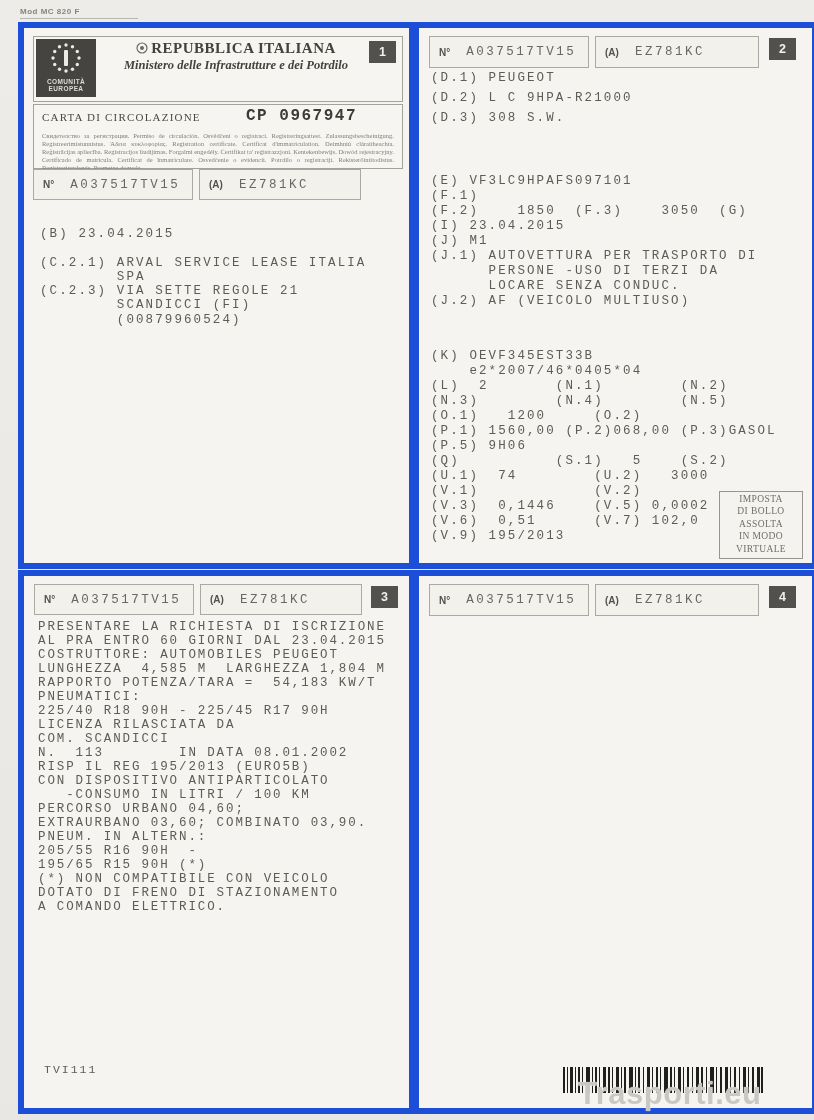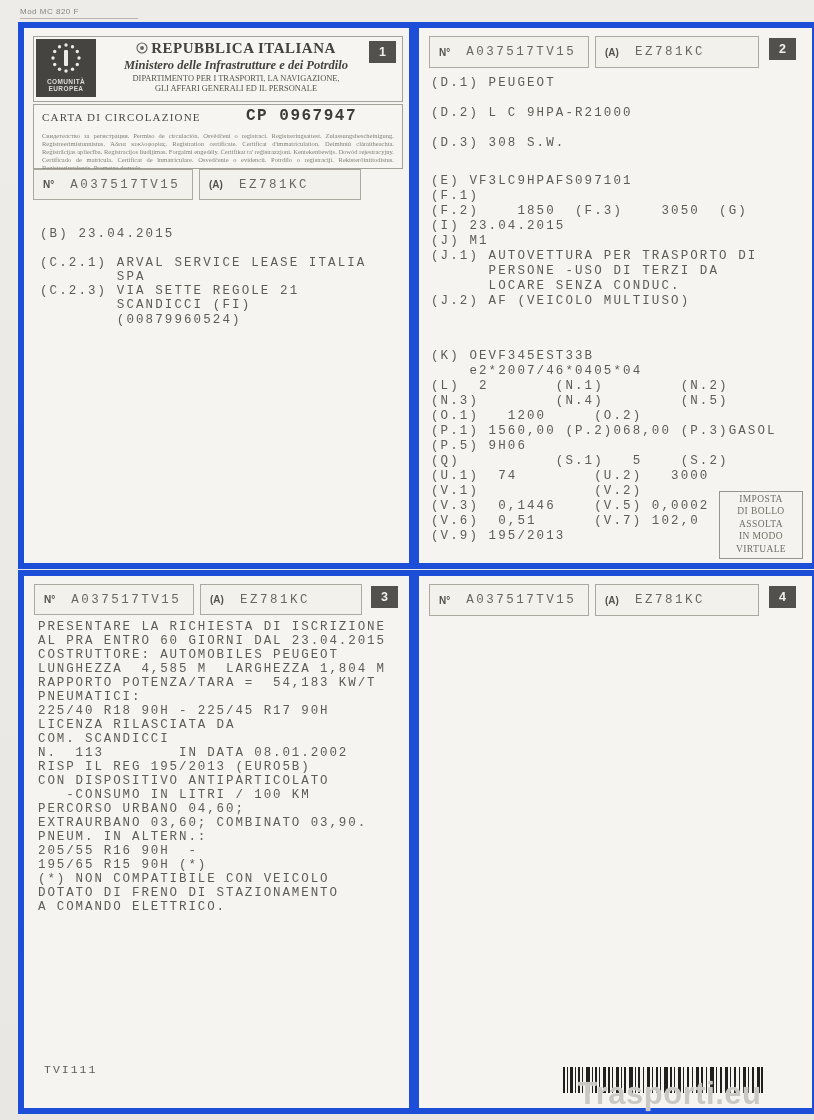--- a/index.html
+++ b/index.html
@@ -6,21 +6,21 @@
   body{
     width:814px;height:1120px;
     background:linear-gradient(#edecE8,#e8e7e3);
     font-family:"Liberation Sans",sans-serif;
     position:relative;overflow:hidden;
   }
   .page{position:absolute;inset:0;}
   .mod-label{
     position:absolute;left:20px;top:7px;width:118px;
     font-size:8px;color:#87857d;border-bottom:1px solid #b9b7af;
-    padding-bottom:2px;letter-spacing:.5px;font-weight:normal;
+    padding-bottom:2px;letter-spacing:.5px;font-weight:bold;
   }
   .panel{
     position:absolute;background:#f5f4f0;
     border:6px solid #1d4ed8;
   }
   .q1{left:18px;top:22px;width:385px;height:535px;}
   .q2{left:413px;top:22px;width:393px;height:535px;}
   .q3{left:18px;top:570px;width:385px;height:532px;}
   .q4{left:413px;top:570px;width:393px;height:532px;}
 
@@ -85,21 +85,21 @@
   .q2 .abox,.q4 .abox{left:176px;top:8px;width:162px;height:30px;}
   .q3 .nbox{left:10px;top:8px;width:158px;}
   .q3 .abox{left:176px;top:8px;width:160px;}
 
   .mono-pre{
     position:absolute;margin:0;white-space:pre;
     font-family:"Liberation Mono","DejaVu Sans Mono",monospace;
     font-size:12.5px;color:#5e5c55;letter-spacing:2.1px;
   }
   .q1-body{left:16px;top:199px;line-height:14.3px;}
-  .q2-vehicle{left:12px;top:40px;line-height:30px;}
+  .q2-vehicle{left:12px;top:40px;line-height:20px;}
   .q2-details{left:12px;top:146px;line-height:15px;}
   .q2-technical{left:12px;top:321px;line-height:15px;}
   .q3-notes{left:14px;top:44px;line-height:14px;letter-spacing:1.9px;}
   .q3-code{left:20px;top:487px;font-size:11.5px;letter-spacing:2px;}
 
   .stamp-box{
     position:absolute;left:300px;top:463px;width:84px;height:68px;
     border:1px solid #97958d;background:#f4f3ef;
     font-family:"Liberation Serif",serif;font-size:9.5px;line-height:12.4px;
     color:#716f66;text-align:center;white-space:pre;padding-top:1px;box-sizing:border-box;
@@ -143,22 +143,20 @@
 EUROPEA</div>
       </div>
       <div class="title-block">
         <div class="republic-line">
           <svg width="12" height="12" viewBox="0 0 12 12" style="vertical-align:-1px;margin-right:3px;">
             <circle cx="6" cy="6" r="5" fill="none" stroke="#6b6962" stroke-width="1.2"></circle>
             <circle cx="6" cy="6" r="2" fill="#6b6962"></circle>
           </svg><span>REPUBBLICA ITALIANA</span>
         </div>
         <div class="ministry-line">Ministero delle Infrastrutture e dei Potrdilo</div>
-        <div class="dept-lines">DIPARTIMENTO PER I TRASPORTI, LA NAVIGAZIONE,
-GLI AFFARI GENERALI ED IL PERSONALE</div>
       </div>
     </div>
     <div class="page-badge">1</div>
 
     <div class="carta-box">
       <div class="carta-title">CARTA DI CIRCOLAZIONE</div>
       <div class="carta-serial">CP 0967947</div>
       <div class="carta-translations">Свидетелство за регистрация. Permiso de circulación. Osvědčení o registraci. Registreringsattest. Zulassungsbescheinigung. Registreerimistunnistus. Άδεια κυκλοφορίας. Registration certificate. Certificat d'immatriculation. Deimhniú cláraitheachta. Reģistrācijas apliecība. Registracijos liudijimas. Forgalmi engedély. Ċertifikat ta' reġistrazzjoni. Kentekenbewijs. Dowód rejestracyjny. Certificado de matrícula. Certificat de înmatriculare. Osvedčenie o evidencii. Potrdilo o registraciji. Rekisteröintitodistus. Registreringsbevis. Prometna dozvola.</div>
     </div>
 

